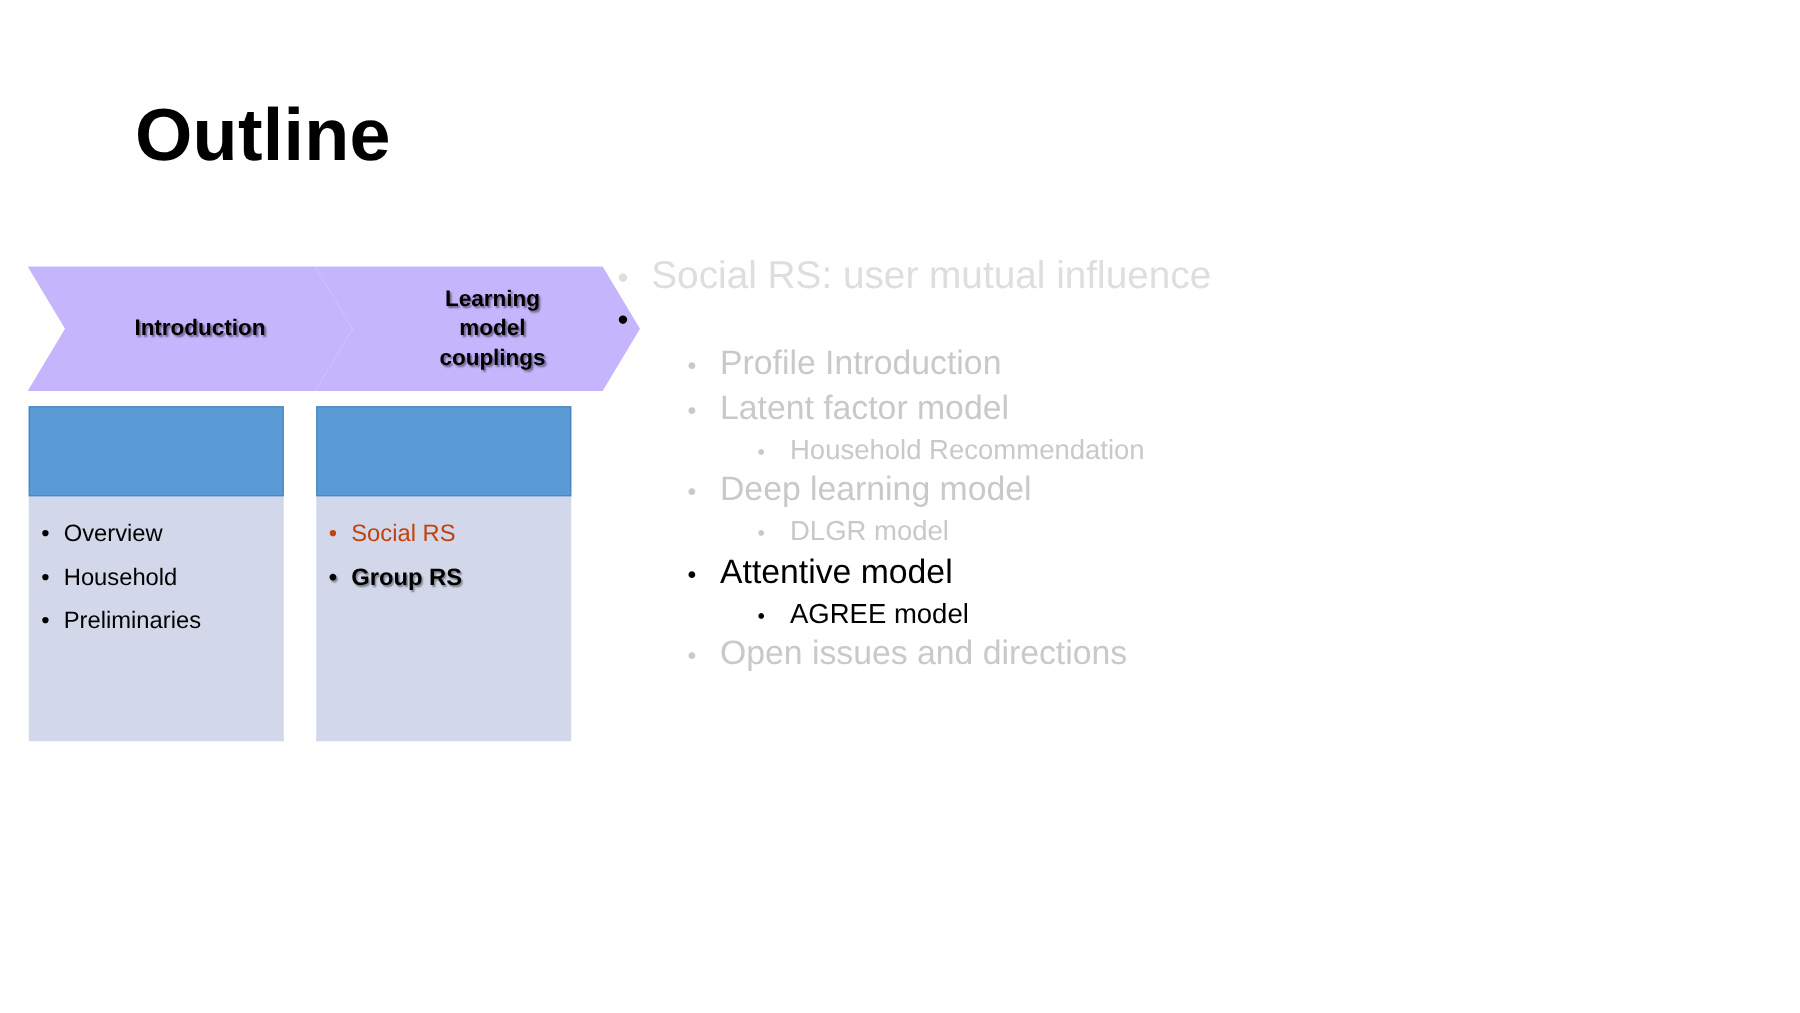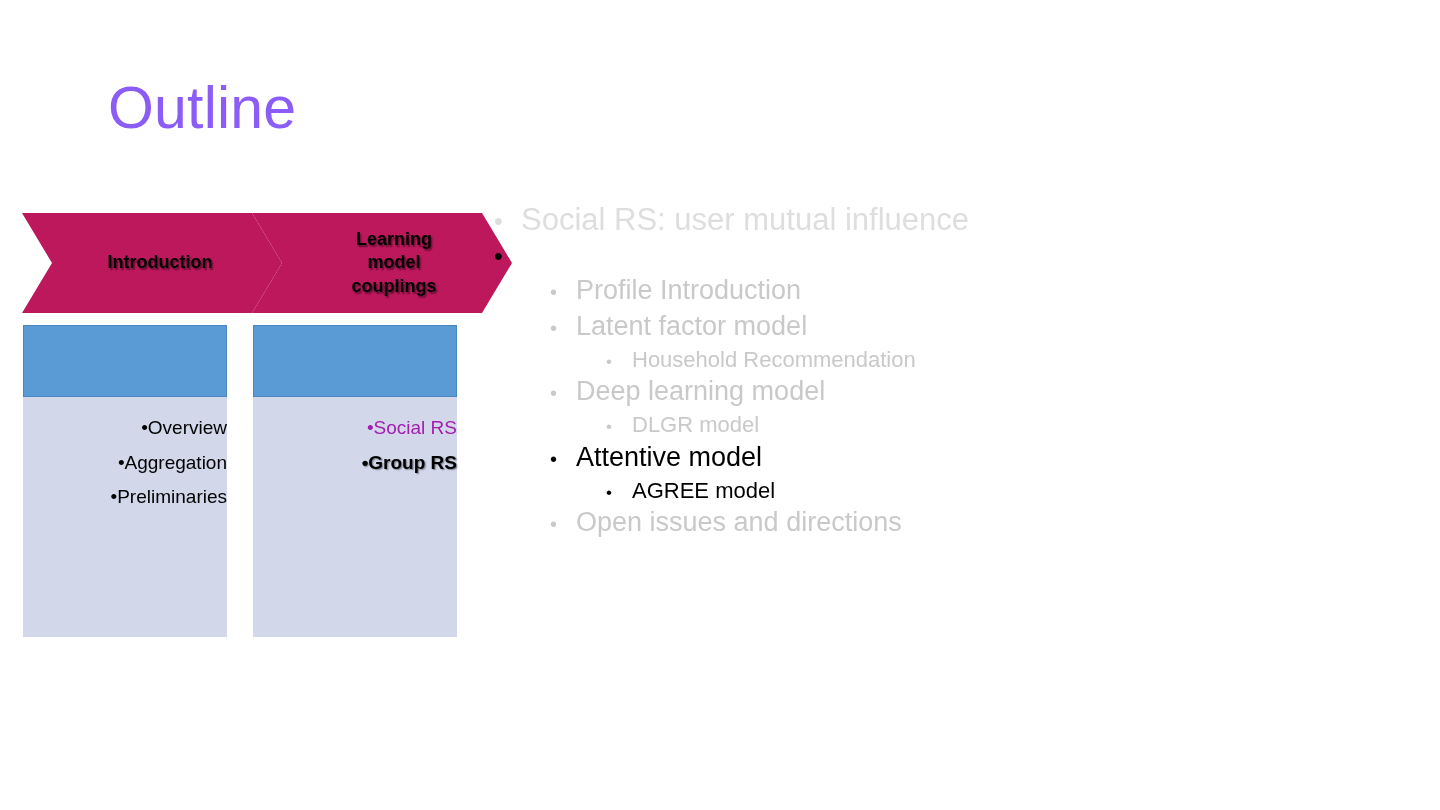--- a/index.html
+++ b/index.html
@@ -15,41 +15,41 @@
     font-family: "Liberation Sans", sans-serif;
     color: #000000;
   }
 
   
   #slide-title {
     position: absolute;
     left: 108px;
     top: 78px;
     font-size: 59px;
-    font-weight: 400;
+    font-weight: 700;
     line-height: 1.05;
-    color: #8b5cf6;
+    color: #000000;
     letter-spacing: 0.2px;
     white-space: nowrap;
   }
 
   
   #diagram {
     position: absolute;
     left: 22px;
     top: 213px;
     width: 460px;
     height: 360px;
   }
 
   .chevron {
     position: absolute;
     top: 0;
     height: 100px;
-    background: #be185d;
+    background: #c4b5fd;
     display: flex;
     align-items: center;
     justify-content: center;
     box-sizing: border-box;
     -webkit-clip-path: polygon(0 0, calc(100% - 30px) 0, 100% 50%, calc(100% - 30px) 100%, 0 100%, 30px 50%);
     clip-path: polygon(0 0, calc(100% - 30px) 0, 100% 50%, calc(100% - 30px) 100%, 0 100%, 30px 50%);
   }
   .chevron-1 { left: 0px;   width: 260px; }
   .chevron-2 { left: 230px; width: 260px; }
 
@@ -65,24 +65,23 @@
     box-sizing: border-box;
     width: 100%;
   }
   .chevron-1 .chevron-label { padding-left: 22px; }
   .chevron-2 .chevron-label { padding-left: 30px; }
 
   .detail-box {
     position: absolute;
     top: 112px;
     width: 204px;
-    height: 312px;
+    height: 268px;
     background: #D2D8EA;
     box-sizing: border-box;
-    text-align: right;
   }
   .detail-box-1 { left: 1px; }
   .detail-box-2 { left: 231px; }
 
   .detail-head {
     height: 72px;
     background: #5B9BD5;
     border: 1px solid #4A87BE;
     box-sizing: border-box;
   }
@@ -97,21 +96,21 @@
     line-height: 1.82;
     color: #000000;
     white-space: nowrap;
   }
   .detail-list li::before {
     content: "\2022";
     display: inline-block;
     width: 18px;
     font-size: 19px;
   }
-  .detail-list li.muted { color: #a21caf; }
+  .detail-list li.muted { color: #c2410c; }
   .detail-list li.active {
     font-weight: bold;
     color: #000000;
     text-shadow: 1.2px 1.2px 1.4px rgba(0,0,0,0.4);
   }
 
   
   #outline {
     position: absolute;
     left: 494px;
@@ -161,21 +160,21 @@
       <div>Learning</div>
       <div>model</div>
       <div>couplings</div>
     </div>
   </div>
 
   <div class="detail-box detail-box-1">
     <div class="detail-head"></div>
     <ul class="detail-list">
       <li>Overview</li>
-      <li>Aggregation</li>
+      <li>Household</li>
       <li>Preliminaries</li>
     </ul>
   </div>
 
   <div class="detail-box detail-box-2">
     <div class="detail-head"></div>
     <ul class="detail-list">
       <li class="muted">Social RS</li>
       <li class="active">Group RS</li>
     </ul>

